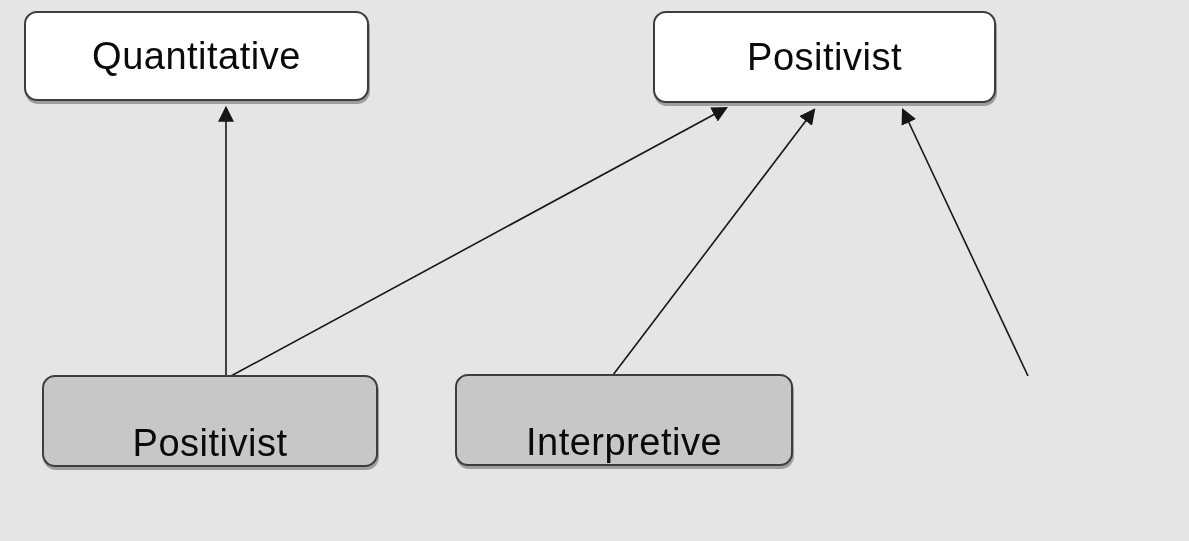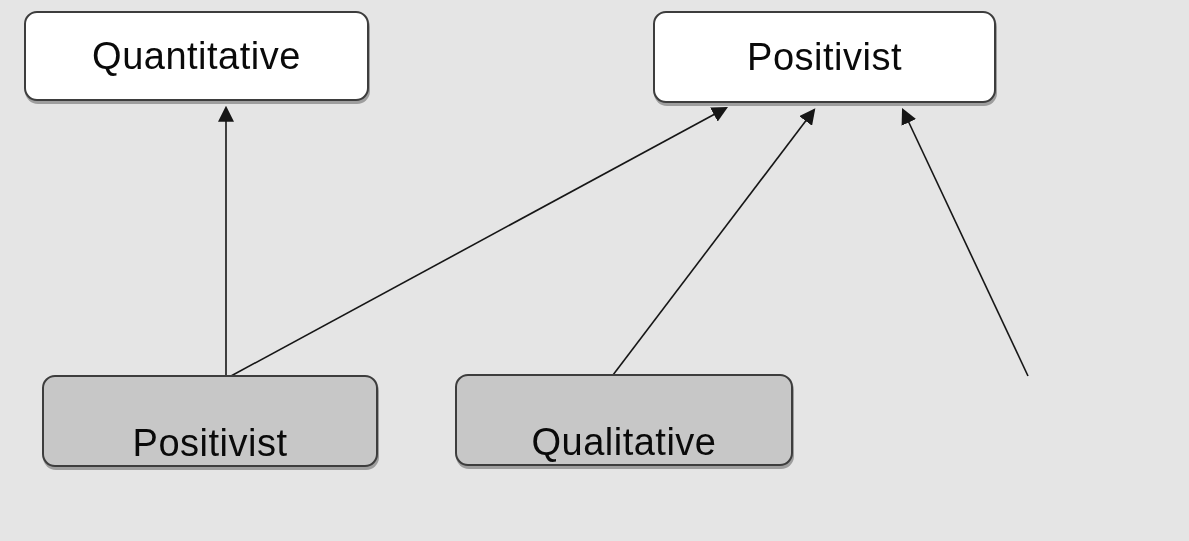--- a/index.html
+++ b/index.html
@@ -73,17 +73,17 @@
 
   <div class="node node--method" id="node-qualitative">
     <span>Positivist</span>
   </div>
 
   <div class="node node--paradigm" id="node-positivist">
     <span>Positivist</span>
   </div>
 
   <div class="node node--paradigm" id="node-interpretive">
-    <span>Qualitative</span>
+    <span>Interpretive</span>
   </div>
 
 
 </div>
 
 </body></html>

